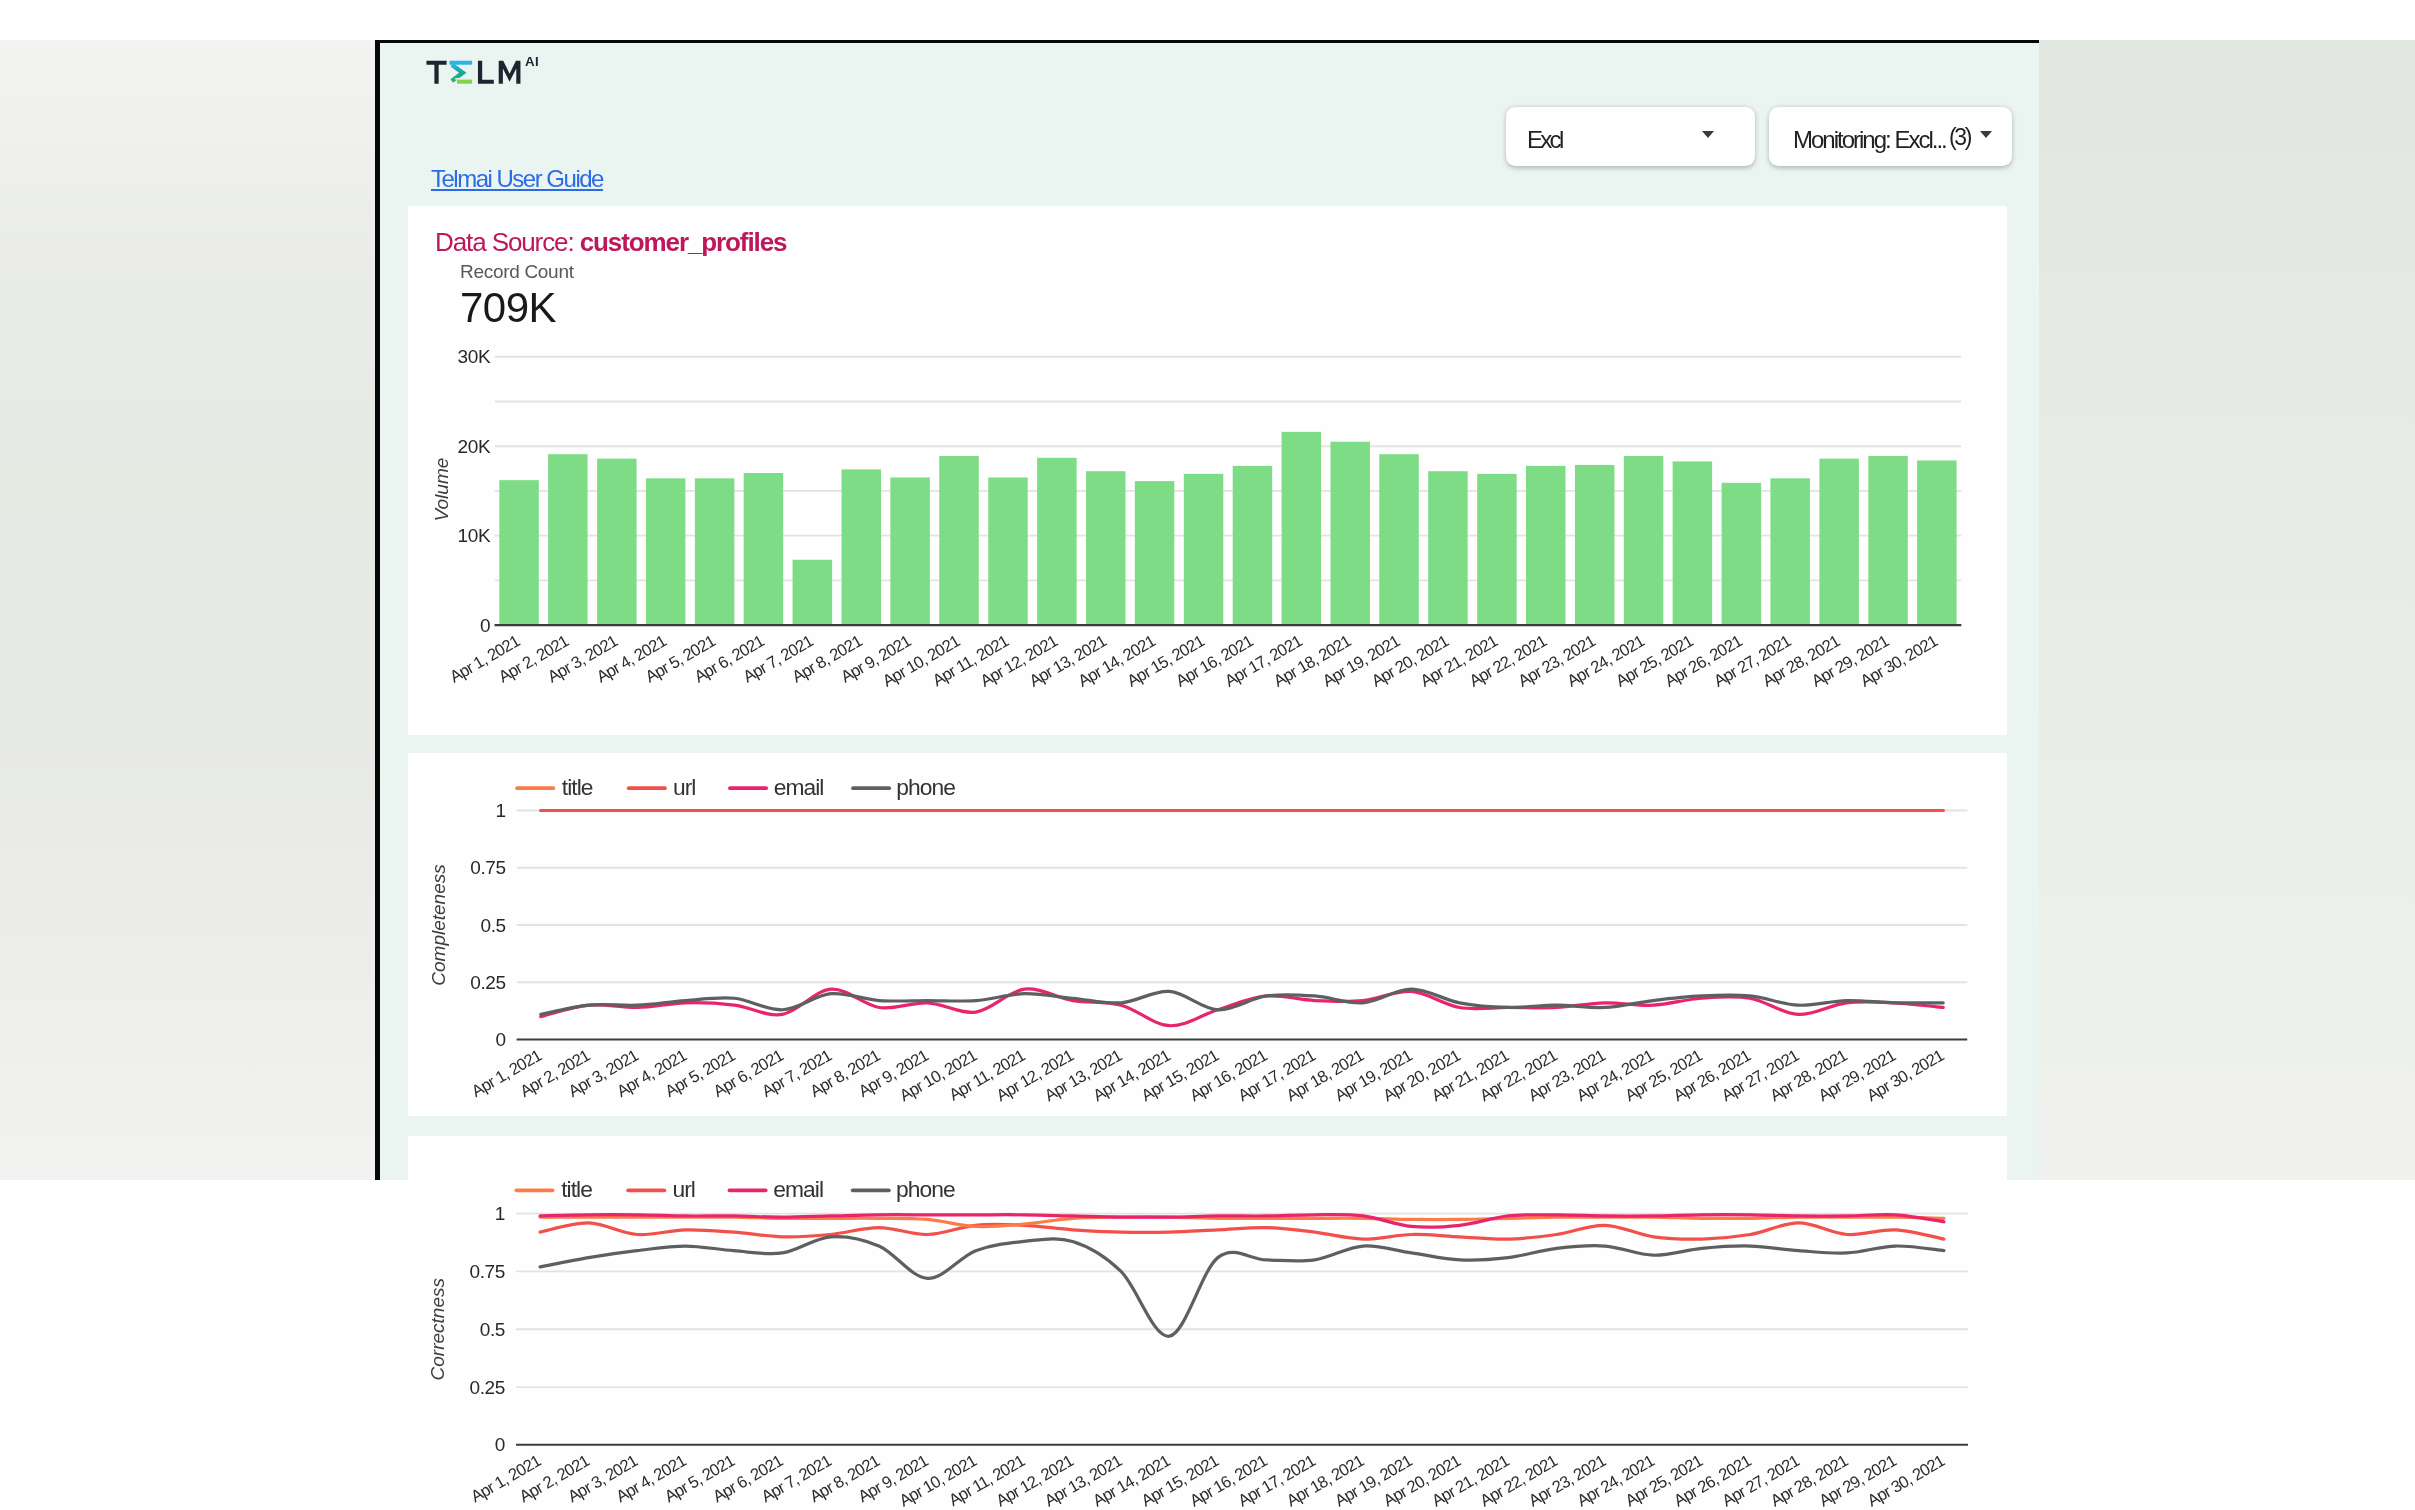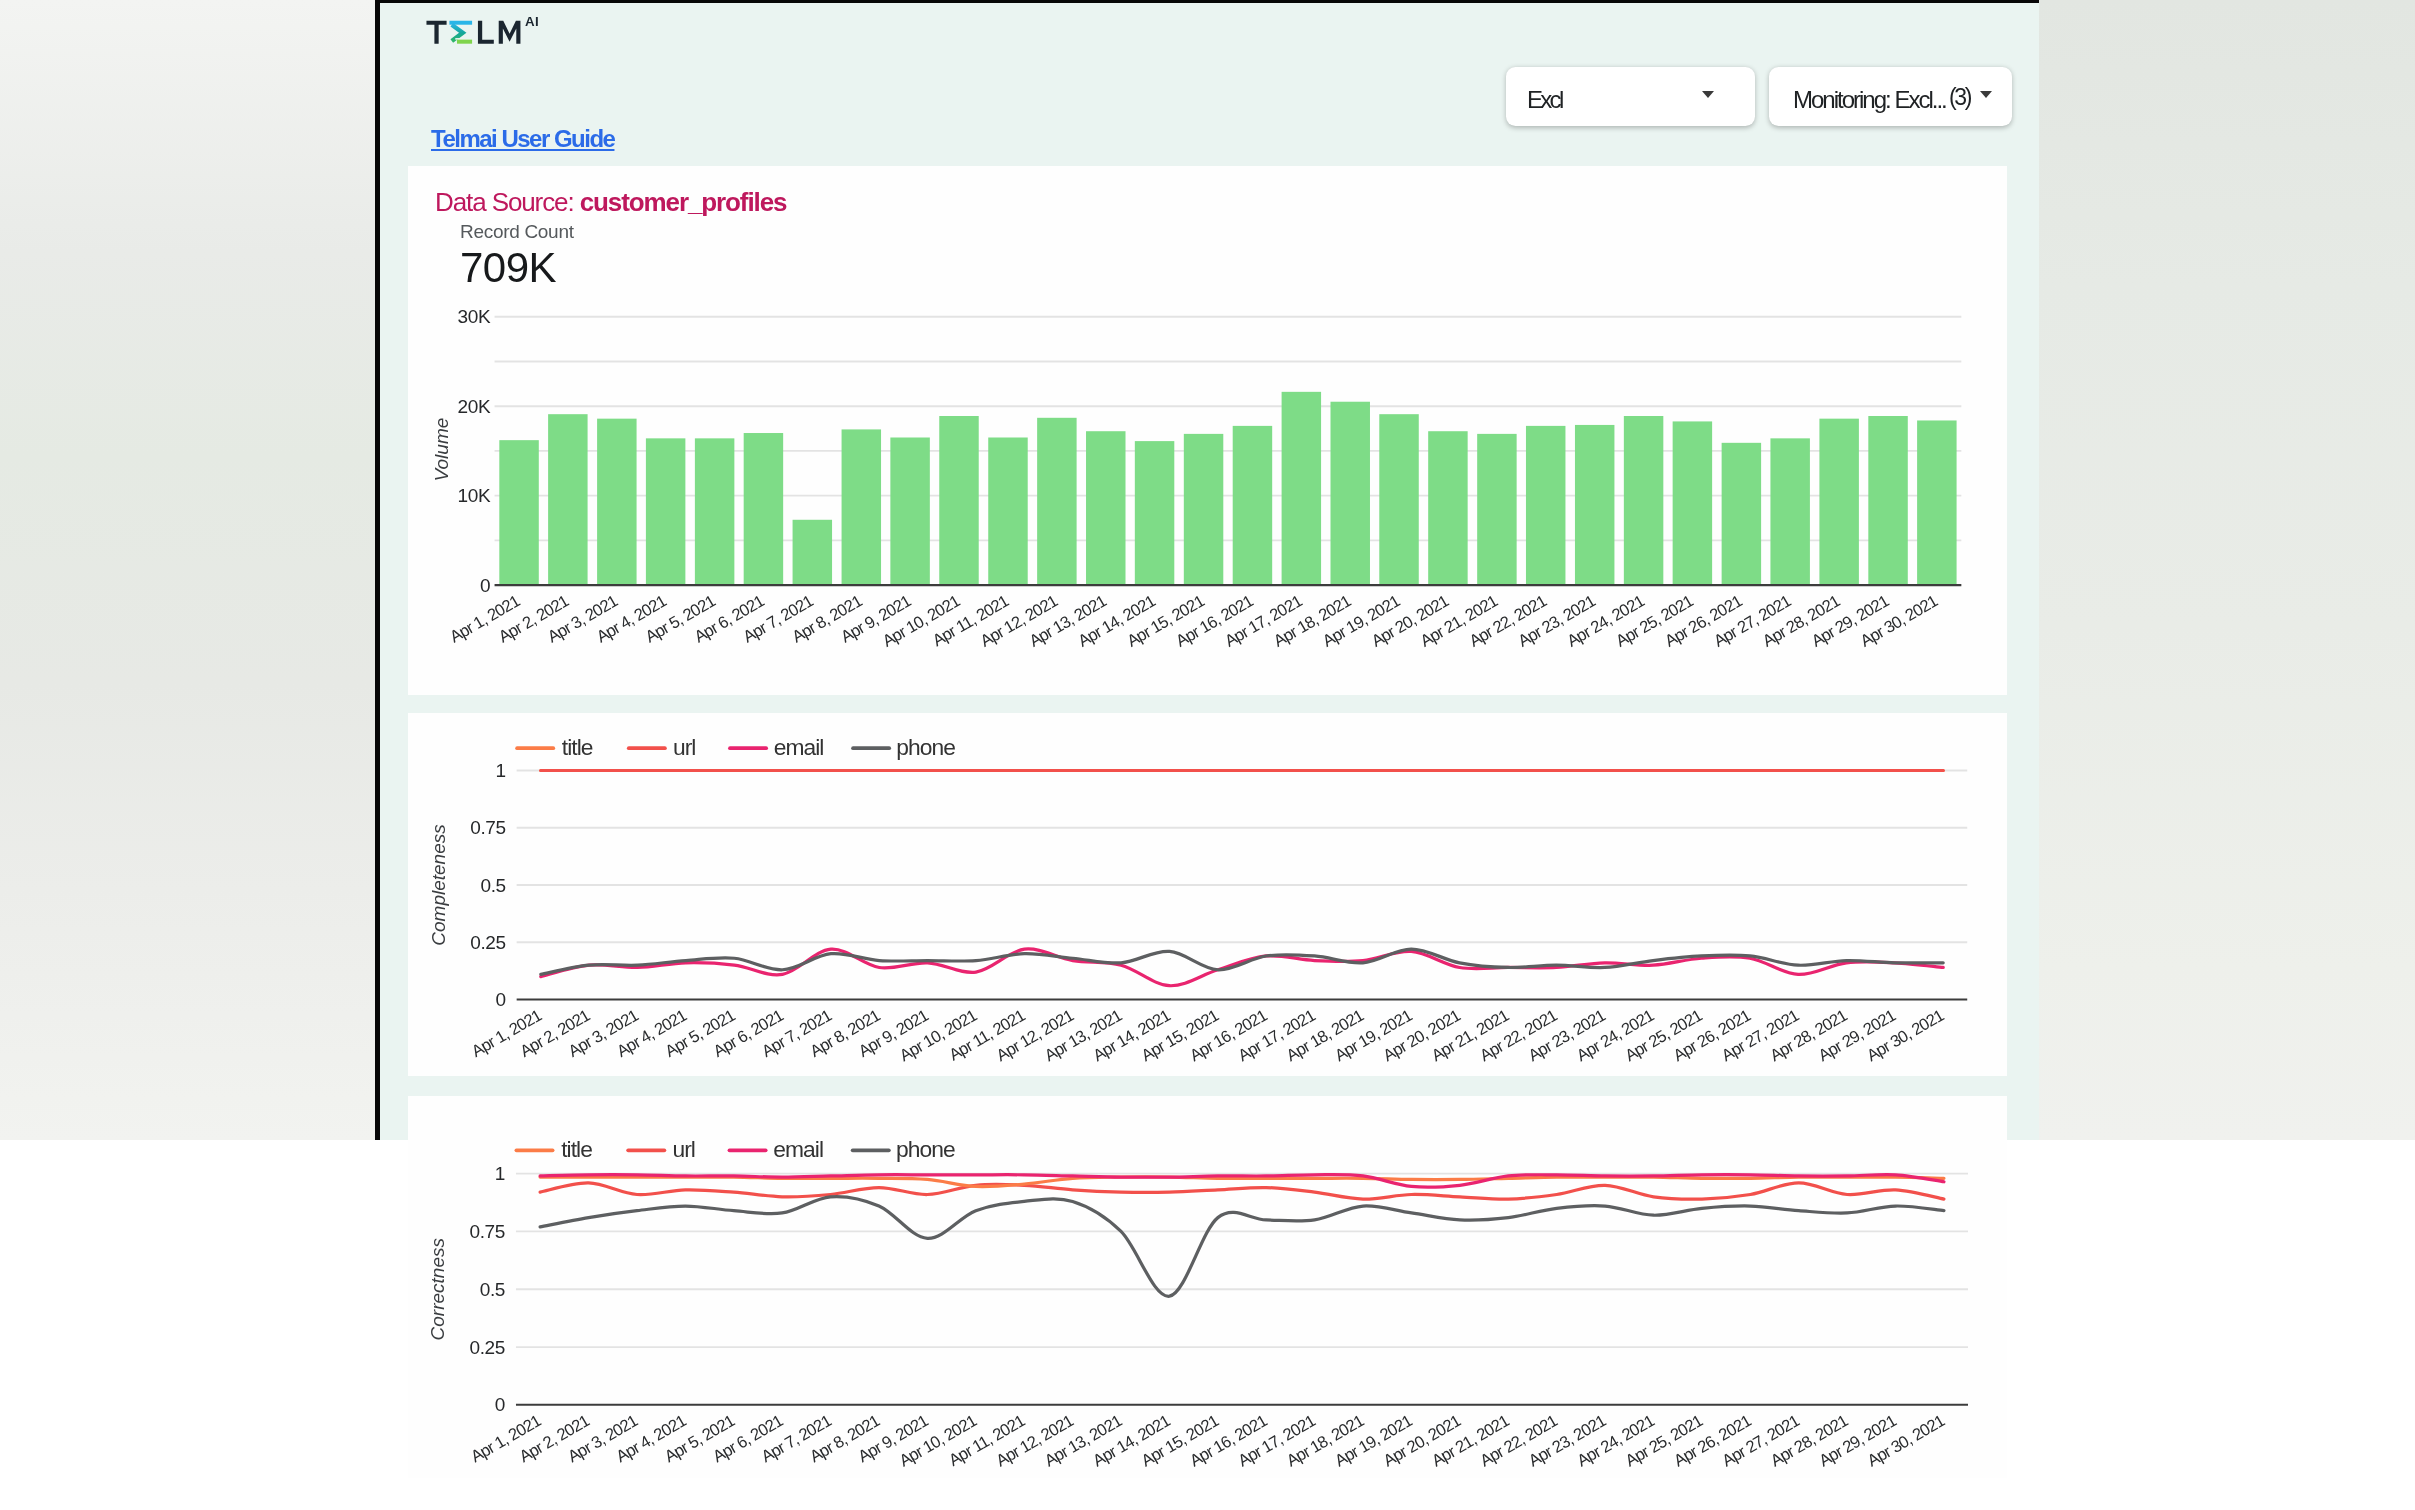--- a/index.html
+++ b/index.html
@@ -1,25 +1,25 @@
 <!DOCTYPE html>
 <html style="font-size:15px"><head><meta charset="utf-8"><title>SLIs Monitoring</title>
 <style>
 html,body{margin:0;padding:0;}
 body{width:2416px;height:1510px;overflow:hidden;font-family:"Liberation Sans",sans-serif;}
 .abs{position:absolute;}
-#page{position:relative;width:2416px;height:1140px;background:#eef0ed;}
+#page{position:relative;width:2416px;height:1140px;background:#eef0ed;margin-top:40px;}
 .bgL{left:0;top:0;width:376px;height:100%;background:linear-gradient(to bottom,#f3f4f2 0%,#e9ebe8 22%,#e5eae3 40%,#e7e9e5 60%,#ecedea 78%,#f2f3f0 100%);}
 .bgR{left:2039px;top:0;width:377px;height:100%;background:linear-gradient(to bottom,#e2e6e1 0%,#e6eae5 25%,#e9ece7 55%,#eef0eb 85%,#f0f1ee 100%);}
 .panel{left:376px;top:0;width:1663px;height:100%;background:#eaf4f1;}
 .blackL{left:375px;top:0;width:4.8px;height:100%;background:#070707;}
 .blackT{left:375px;top:0;width:1664px;height:2.9px;background:#070707;}
 .card{left:408px;width:1599px;background:#fefefe;}
 .title{left:430px;top:70px;font-size:46px;letter-spacing:-0.5px;color:#15181a;}
-.link{left:431px;top:125px;font-size:24px;font-weight:700;letter-spacing:-1.5px;color:#2b6be8;text-decoration:underline;}
+.link{left:431px;top:125px;font-size:24px;font-weight:400;letter-spacing:-1.5px;color:#2b6be8;text-decoration:underline;}
 .dd{top:67px;height:59px;background:#fff;border-radius:9.5px;box-shadow:0 1.9px 4.8px rgba(0,0,0,0.25);}
 .ddtext{font-size:24px;color:#202325;}
 .caret{width:0;height:0;border-left:6.2px solid transparent;border-right:6.2px solid transparent;border-top:7.6px solid #3a3a3a;}
 .ds{left:435px;top:187px;font-size:26px;letter-spacing:-1.1px;color:#be185d;}
 .rc{left:460px;top:221px;font-size:19px;letter-spacing:-0.3px;color:#55595c;text-align:center;}
 .big{left:460px;top:244px;font-size:42px;letter-spacing:-0.5px;color:#17191b;}
 </style></head>
 <body>
 <div id="page">
 <div class="abs bgL"></div>

